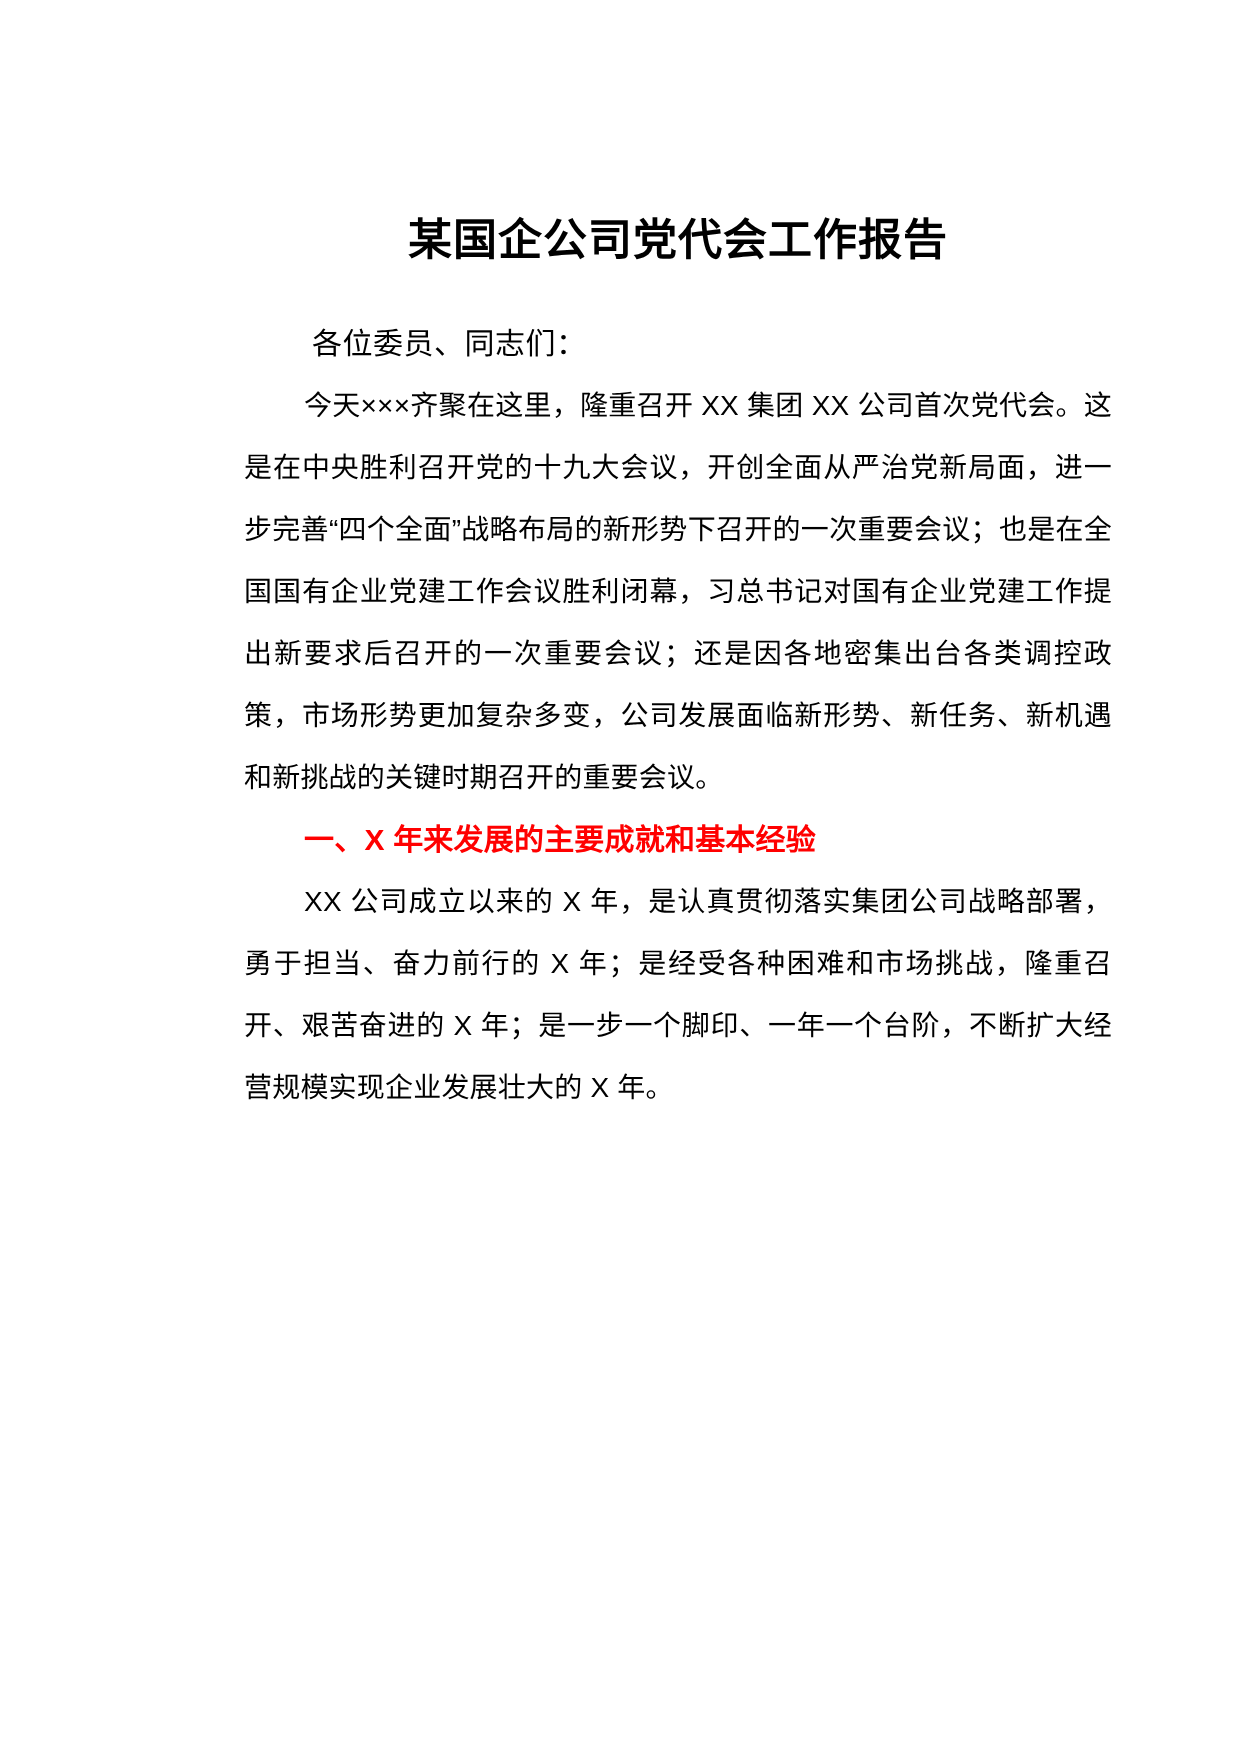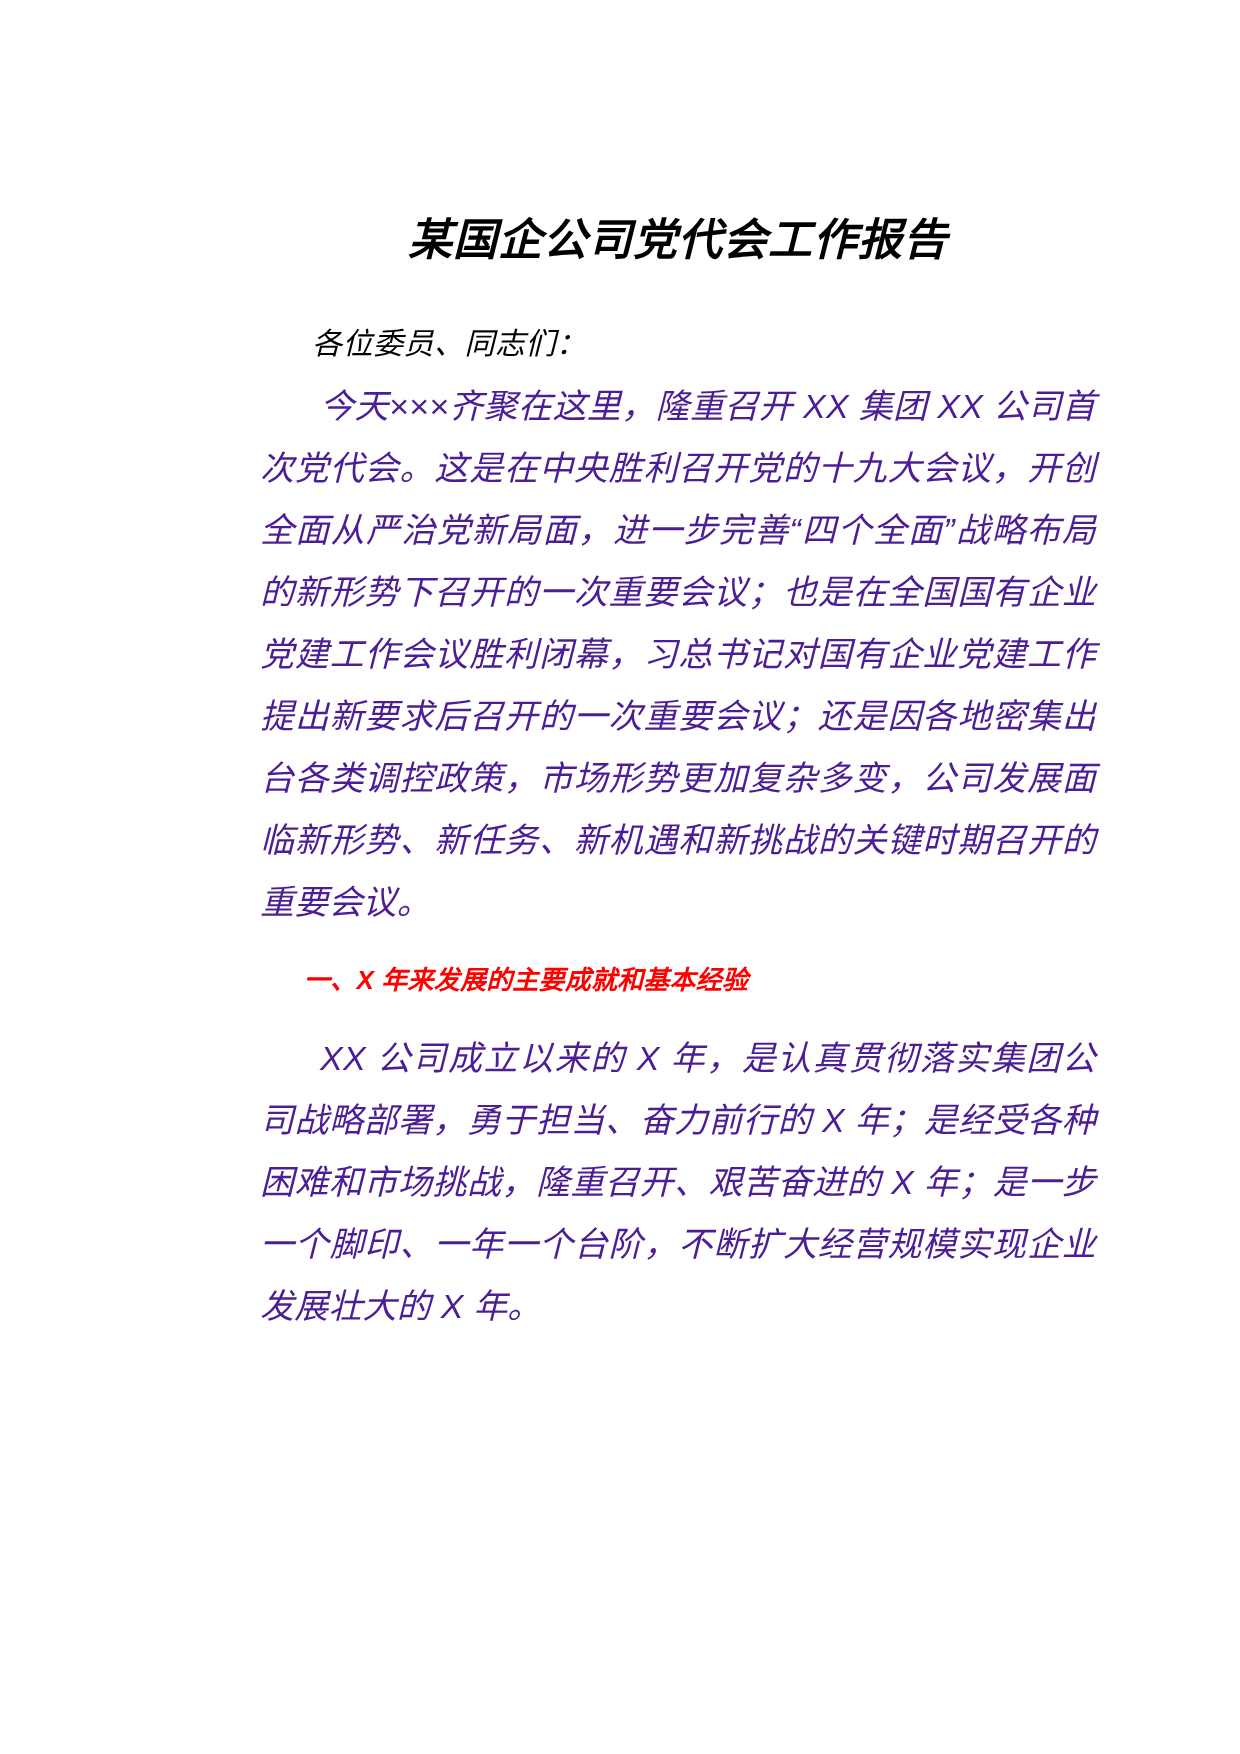--- a/index.html
+++ b/index.html
@@ -13,21 +13,20 @@
     position: relative;
     width: 1008px;
     height: 1754px;
     margin: 0 auto;
     background: #ffffff;
     box-sizing: border-box;
     padding: 0;
     overflow: hidden;
     font-family: "Liberation Sans", "DejaVu Sans", sans-serif;
     color: #000000;
-    font-style: italic;
   }
 
   .doc-body {
     position: absolute;
     left: 128px;
     top: 0;
     width: 868px;
   }
 
   .doc-title {
@@ -49,39 +48,39 @@
     padding: 0;
     font-size: 30px;
     line-height: 1.0;
     padding-top: 46px;
     padding-left: 52px;
     color: #000000;
     letter-spacing: 0.5px;
   }
 
   p.para {
-    margin: 16px;
+    margin: 0;
     padding: 0;
-    font-size: 34px;
+    font-size: 28px;
     line-height: 62px;
     text-align: justify;
     text-justify: inter-ideograph;
     text-indent: 60px;
-    color: #4c1d95;
+    color: #000000;
     letter-spacing: 0.2px;
     word-break: break-all;
   }
 
   .para-gap-first { margin-top: 22px; }
   .para-gap      { margin-top: 0px; }
 
   h2.section-heading {
     margin: 0;
     padding: 0;
-    font-size: 26px;
+    font-size: 30px;
     line-height: 62px;
     font-weight: bold;
     text-indent: 60px;
     color: #ff0000;
     letter-spacing: 0.2px;
   }
 </style>
 </head>
 <body>
 

